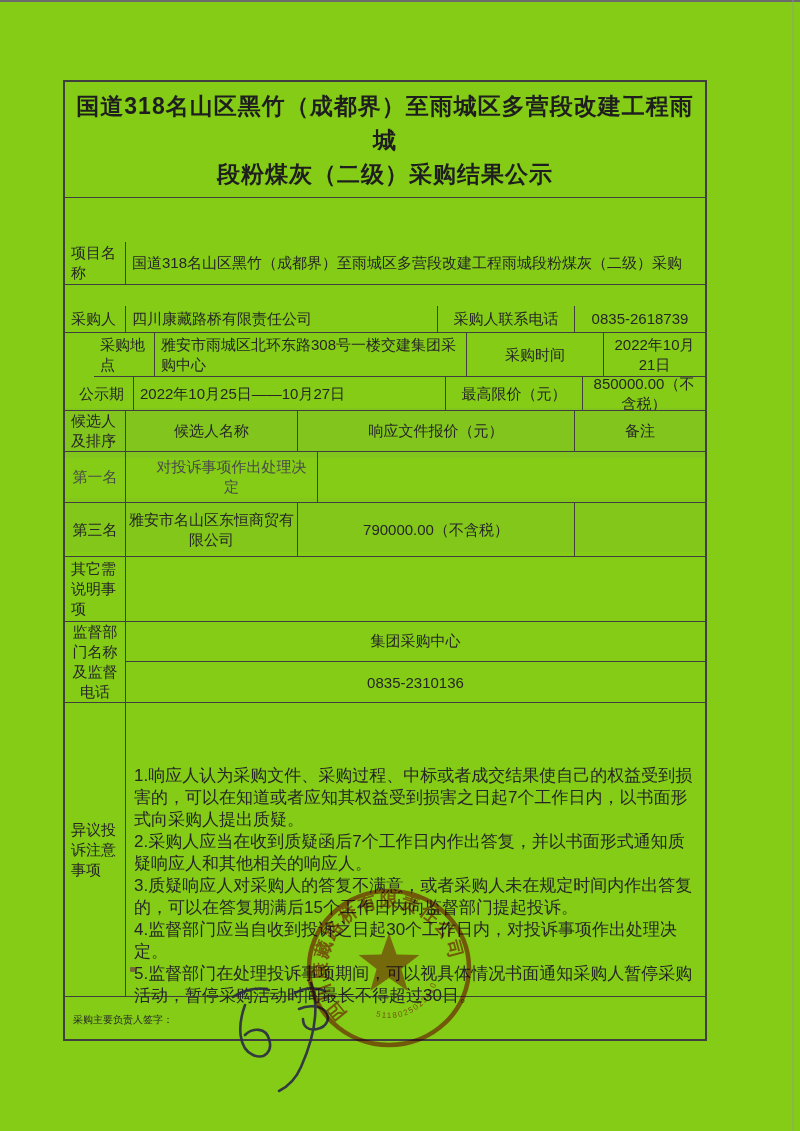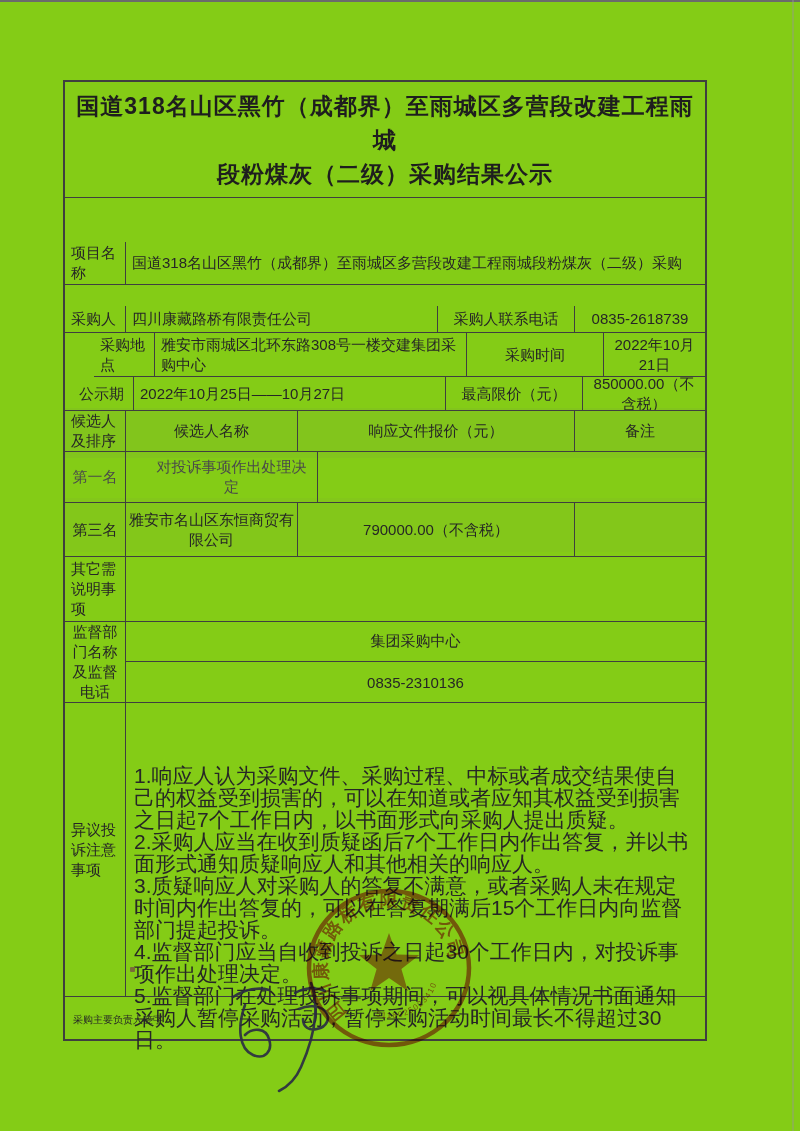--- a/index.html
+++ b/index.html
@@ -52,21 +52,21 @@
   .r-objection{height:294px;}
   .r-sign{height:46px;}
 
   .r-c1 .cell{color:#4a4a4a;}
 
   .superv-right{flex:1;display:flex;flex-direction:column;}
   .superv-sub{flex:0 0 40px;box-sizing:border-box;border-bottom:1px solid #3f3f3f;
               display:flex;align-items:center;justify-content:center;font-size:15px;}
   .superv-sub:last-child{border-bottom:none;flex:1;}
 
-  .objection-content{flex:1;display:block;padding:62px 10px 6px 8px;font-size:21px;line-height:22px;}
+  .objection-content{flex:1;display:block;padding:62px 10px 6px 8px;font-size:17px;line-height:22px;}
   .objection-content div{margin:0;}
 
   .sign-cell{flex:1;align-items:center;font-size:10px;padding-left:8px;}
 
   svg.overlay{position:absolute;pointer-events:none;}
   .seal-text{font-weight:bold;}
 </style>
 </head>
 <body>
 

